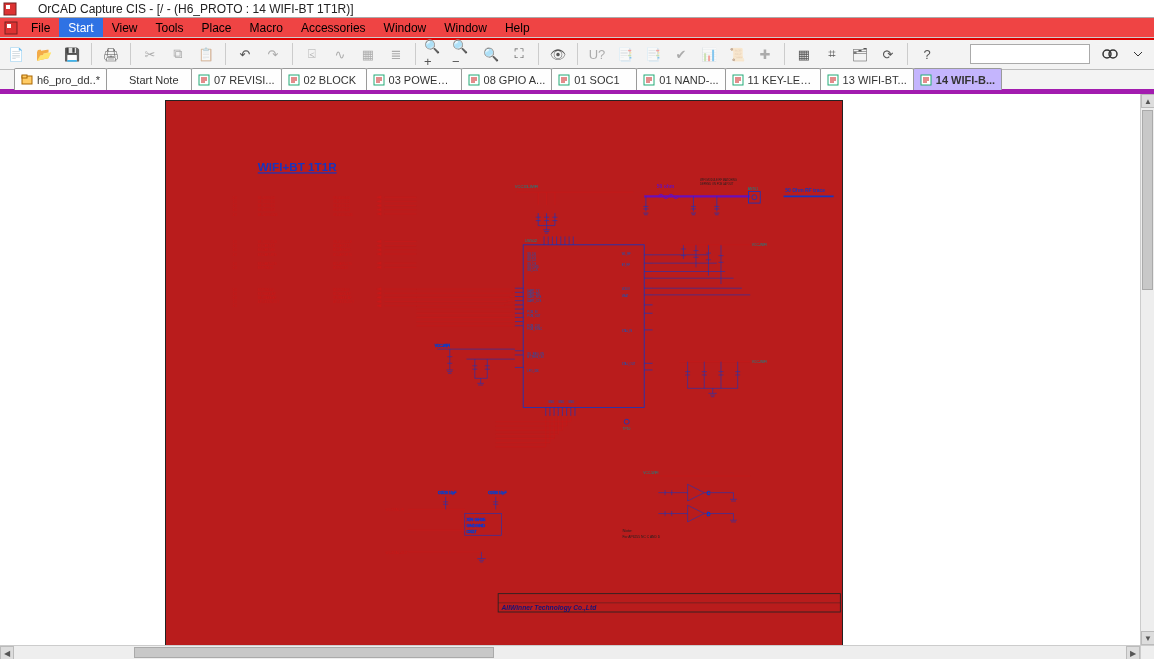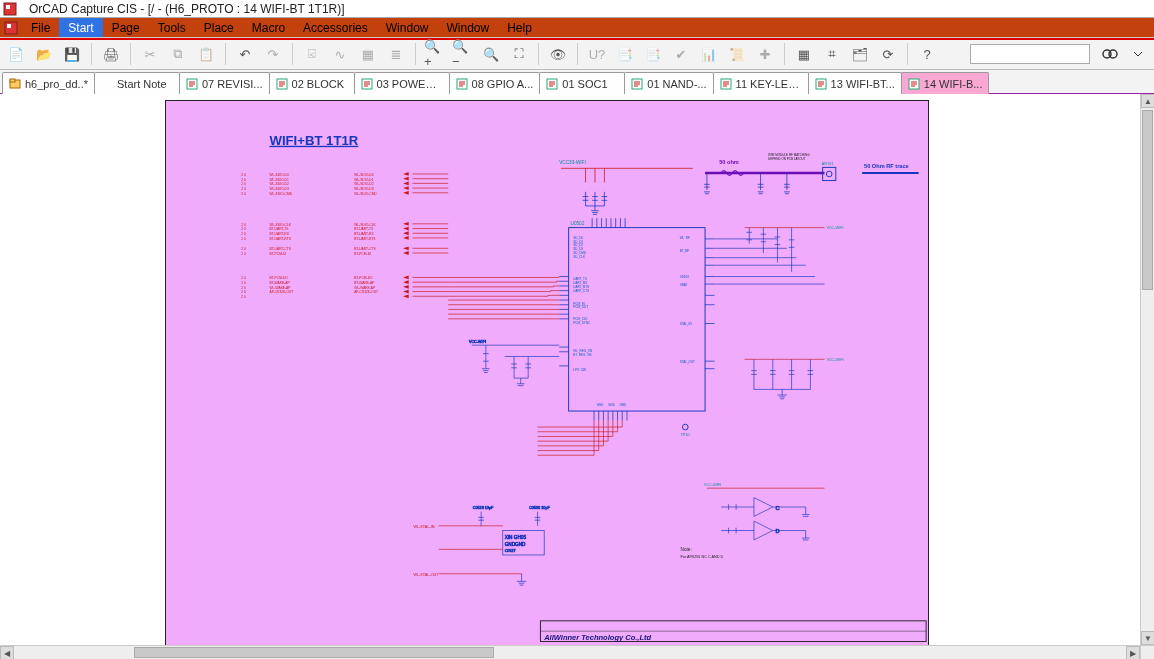--- a/index.html
+++ b/index.html
@@ -1,41 +1,41 @@
 <!DOCTYPE html>
 <html><head>
 <meta charset="utf-8">
 <style>
   *{box-sizing:border-box;margin:0;padding:0;font-family:"Segoe UI",Tahoma,Arial,sans-serif;}
   body{width:1154px;height:659px;overflow:hidden;background:#fff;font-size:11px;}
   
-  .titlebar{height:18px;background:#fff;border-bottom:1px solid #aaa;display:flex;align-items:center;padding-left:3px;color:#222;font-size:12px;gap:12px;}
+  .titlebar{height:18px;background:#fff;border-bottom:1px solid #aaa;display:flex;align-items:center;padding-left:3px;color:#222;font-size:12px;gap:21px;}
   .titlebar .apicon{width:14px;height:14px;display:inline-flex;align-items:center;justify-content:center;}
   
-  .menubar{height:20px;background:#c2410c;display:flex;align-items:stretch;border-bottom:1px solid #ccc;font-size:12px;}
+  .menubar{height:20px;background:#ef4444;display:flex;align-items:stretch;border-bottom:1px solid #ccc;font-size:12px;}
   .menuitem{padding:2px 9px;display:flex;align-items:center;cursor:default;}
   .menuitem.icon{padding:2px 4px;}
   .menuitem.sel{background:#2f72e4;color:#fff;}
   
   .toolbar-wrap{border-top:2px solid #d00;border-bottom:1px solid #bcbcbc;background:#f3f3f3;padding:2px 4px 3px;display:flex;align-items:center;gap:4px;height:32px;}
   .tbtn{width:24px;height:24px;border:1px solid transparent;border-radius:2px;display:flex;align-items:center;justify-content:center;color:#555;}
   .tbtn svg{display:block;}
   .tsep{width:1px;height:22px;background:#ccc;margin:0 3px;}
   .tflex{flex:1;}
   .tsearch{width:120px;height:20px;border:1px solid #aaa;background:#fff;margin-right:4px;}
   
-  .tabstrip{height:24px;background:#f3f3f3;border-bottom:1px solid #a21caf;display:flex;align-items:flex-end;padding:0 2px;gap:0;}
+  .tabstrip{height:24px;background:#f3f3f3;border-bottom:5px solid #a21caf;display:flex;align-items:flex-end;padding:0 14px;gap:0;}
   .tab{height:22px;min-width:86px;max-width:96px;display:flex;align-items:center;gap:4px;padding:0 6px;border:1px solid #9a9a9a;border-bottom:none;background:#fefefe;font-size:11px;color:#333;margin-right:-1px;position:relative;top:1px;border-radius:2px 2px 0 0;}
-  .tab.active{background:#f9a8d4;font-weight:normal;}
+  .tab.active{background:#c4b5fd;font-weight:bold;}
   .tab .ticon{width:12px;height:12px;flex:0 0 12px;display:flex;align-items:center;justify-content:center;}
   .tab .tlabel{white-space:nowrap;overflow:hidden;text-overflow:ellipsis;flex:1;}
   
   .workarea{position:relative;height:565px;background:#fff;}
   .canvas-scroll{position:absolute;left:0;right:14px;top:0;bottom:14px;overflow:hidden;background:#fff;}
-  .sheet{position:absolute;left:165px;top:6px;width:764px;height:560px;border:1px solid #222;background:#f0abfc;}
+  .sheet{position:absolute;left:165px;top:6px;width:678px;height:560px;border:1px solid #222;background:#b91c1c;}
   .schem{position:relative;width:100%;height:100%;}
   
   .vscroll{position:absolute;right:0;top:0;width:14px;bottom:14px;background:#eee;border-left:1px solid #ccc;display:flex;flex-direction:column;}
   .hscroll{position:absolute;left:0;bottom:0;right:14px;height:14px;background:#eee;border-top:1px solid #ccc;display:flex;}
   .scrbtn{width:14px;height:14px;background:#ddd;border:1px solid #bbb;display:flex;align-items:center;justify-content:center;font-size:8px;color:#555;}
   .scrtrack{flex:1;position:relative;}
   .scrthumb{position:absolute;background:#c8c8c8;border:1px solid #aaa;}
   .corner{position:absolute;right:0;bottom:0;width:14px;height:14px;background:#eee;border-left:1px solid #ccc;border-top:1px solid #ccc;}
   
   .schem text{font-family:Arial,sans-serif;}
@@ -57,21 +57,21 @@
 
 <div class="menubar">
   <span class="menuitem icon">
     <svg width="14" height="14">
         <rect x="1" y="1" width="12" height="12" fill="#d33" stroke="#722"></rect>
         <rect x="3" y="3" width="4" height="4" fill="#fff"></rect>
       </svg>
   </span>
   <span class="menuitem">File</span>
   <span class="menuitem sel">Start</span>
-  <span class="menuitem">Page</span>
+  <span class="menuitem">View</span>
   <span class="menuitem">Tools</span>
   <span class="menuitem">Place</span>
   <span class="menuitem">Macro</span>
   <span class="menuitem">Accessories</span>
   <span class="menuitem">Window</span>
   <span class="menuitem">Window</span>
   <span class="menuitem">Help</span>
 </div>
 
 <div class="toolbar-wrap" id="tbHost">

